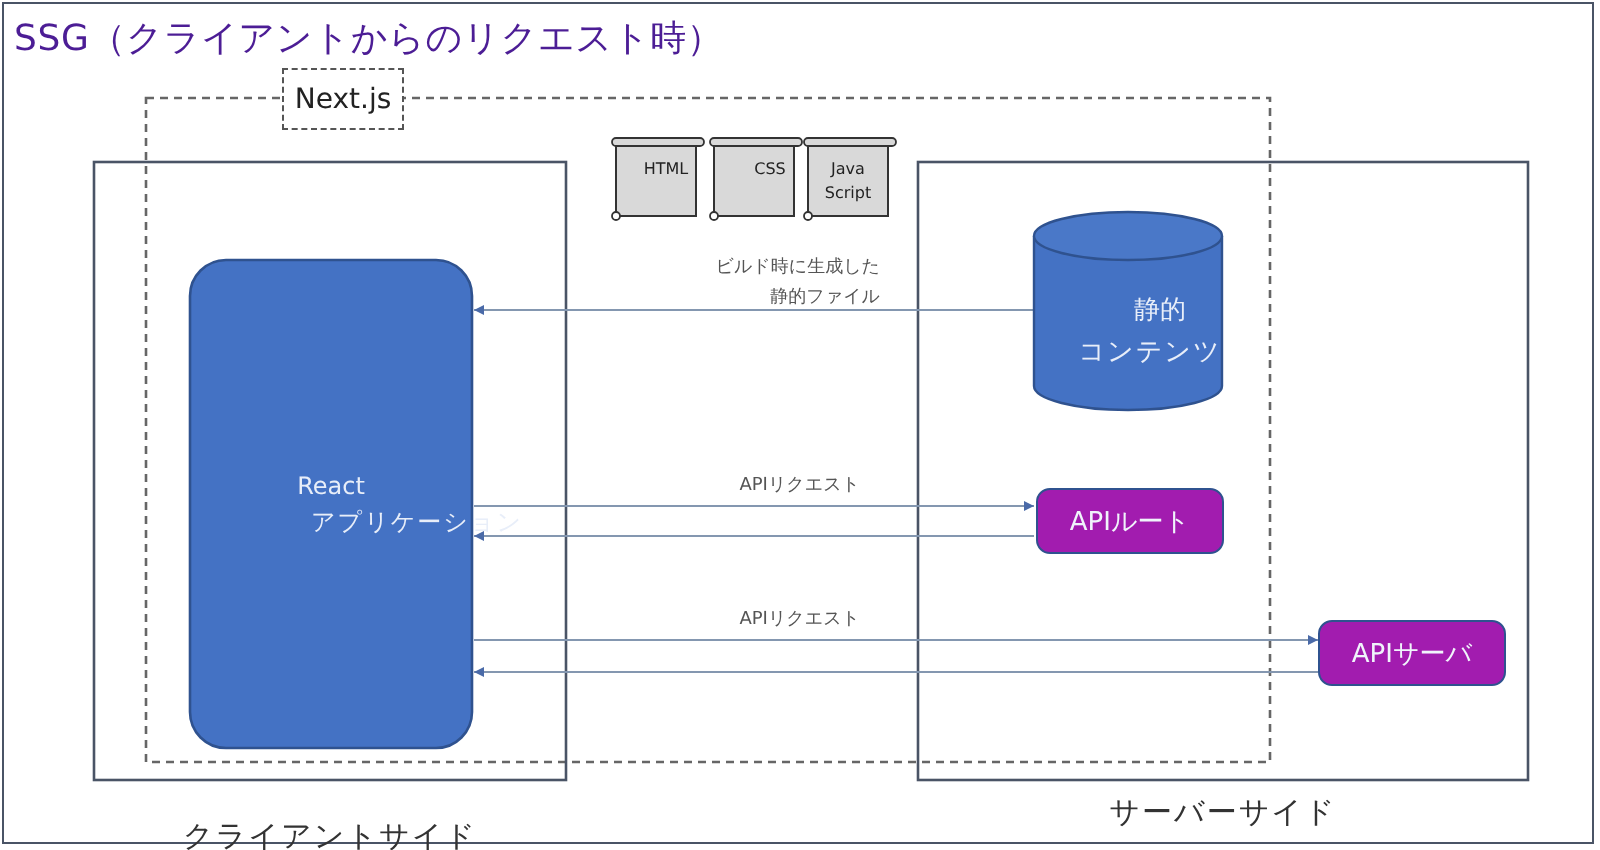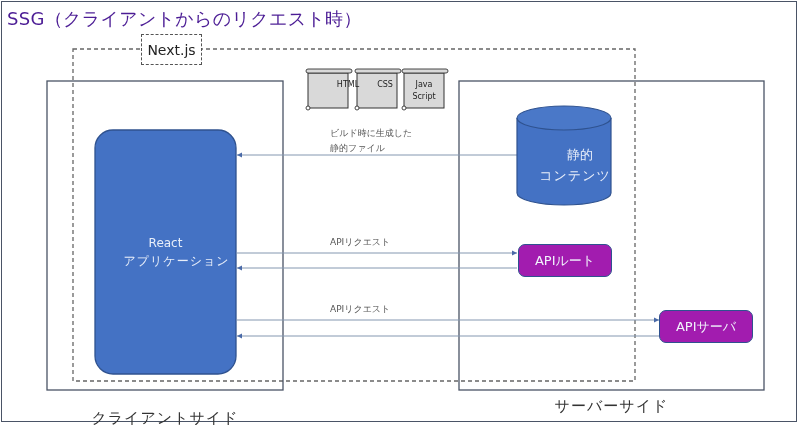--- a/index.html
+++ b/index.html
@@ -2,21 +2,21 @@
 <html><head>
 <meta charset="utf-8">
 <style>
   html, body { margin: 0; padding: 0; background: #ffffff; }
   body { width: 800px; height: 425px; position: relative; overflow: hidden;
          font-family: "DejaVu Sans", "Liberation Sans", sans-serif; }
   .frame { position: absolute; left: 1px; top: 1px; width: 796px; height: 421px;
            border: 1px solid #4a5466; box-sizing: border-box; }
   .title { position: absolute; left: 7px; top: 7px; font-size: 18px; color: #4c1d95; letter-spacing: 0.3px; }
   svg { position: absolute; left: 0; top: 0; }
-  .lbl { position: absolute; color: #555; font-size: 9px; text-align: left; white-space: nowrap; }
+  .lbl { position: absolute; color: #555; font-size: 9px; text-align: right; white-space: nowrap; }
   .side-lbl { position: absolute; font-size: 15px; color: #333; text-align: center; letter-spacing: 1px; }
   .nextjs { position: absolute; left: 141px; top: 34px; width: 61px; height: 31px; border: 1.5px dashed #555;
             box-sizing: border-box; background: #fff; display: flex; align-items: center; justify-content: center;
             font-size: 14px; color: #222; }
   .blue-text { position: absolute; color: #e8eef9; text-align: center; white-space: nowrap; }
   .box-blue { position: absolute; background: #a21caf; border: 1.2px solid #2f528f; border-radius: 7px;
               box-sizing: border-box; display: flex; align-items: center; justify-content: center;
               color: #f0f4fb; font-size: 13px; }
   .scroll-lbl { position: absolute; font-size: 8px; color: #222; text-align: center; line-height: 12px; }
 </style>
@@ -64,30 +64,30 @@
   </g>
   <g transform="translate(402,70)">
     <rect x="2" y="3" width="40" height="35" fill="#d9d9d9" stroke="#333" stroke-width="1"></rect>
     <path d="M2,3 h42 a2,2 0 0 0 0,-4 h-42 a2,2 0 0 0 0,4" fill="#d9d9d9" stroke="#333" stroke-width="0.9"></path>
     <circle cx="2" cy="38" r="2" fill="#fff" stroke="#333" stroke-width="0.9"></circle>
   </g>
 </svg>
 
 <div class="nextjs">Next.js</div>
 
-<div class="scroll-lbl" style="left:308px; top:79px; width:50px;padding-left:15px;">HTML</div>
+<div class="scroll-lbl" style="left:308px; top:79px; width:50px;">HTML</div>
 <div class="scroll-lbl" style="left:357px; top:79px; width:56px;">CSS</div>
 <div class="scroll-lbl" style="left:404px; top:79px; width:40px;">Java</div>
 <div class="scroll-lbl" style="left:404px; top:91px; width:40px;">Script</div>
 
 <div class="lbl" style="left:330px; top:127px; width:110px;">ビルド時に生成した</div>
 <div class="lbl" style="left:330px; top:142px; width:110px;">静的ファイル</div>
 
 <div class="blue-text" style="left:95px; top:236px; width:141px; font-size:12px;">React</div>
-<div class="blue-text" style="left:95px; top:253px; width:163px; font-size:12px; letter-spacing:1px;">アプリケーション</div>
+<div class="blue-text" style="left:95px; top:253px; width:163px; font-size:12px; letter-spacing:1px;padding-left:32px;">アプリケーション</div>
 
 <div class="blue-text" style="left:517px; top:146px; width:94px; font-size:13px;padding-left:16px;">静的</div>
 <div class="blue-text" style="left:517px; top:167px; width:94px; font-size:13px; letter-spacing:1px;margin-left:11px;">コンテンツ</div>
 
 <div class="lbl" style="left:330px; top:236px; width:100px;">APIリクエスト</div>
 <div class="lbl" style="left:330px; top:303px; width:100px;">APIリクエスト</div>
 
 <div class="box-blue" style="left:518px; top:244px; width:94px; height:33px;">APIルート</div>
 <div class="box-blue" style="left:659px; top:310px; width:94px; height:33px;">APIサーバ</div>
 

